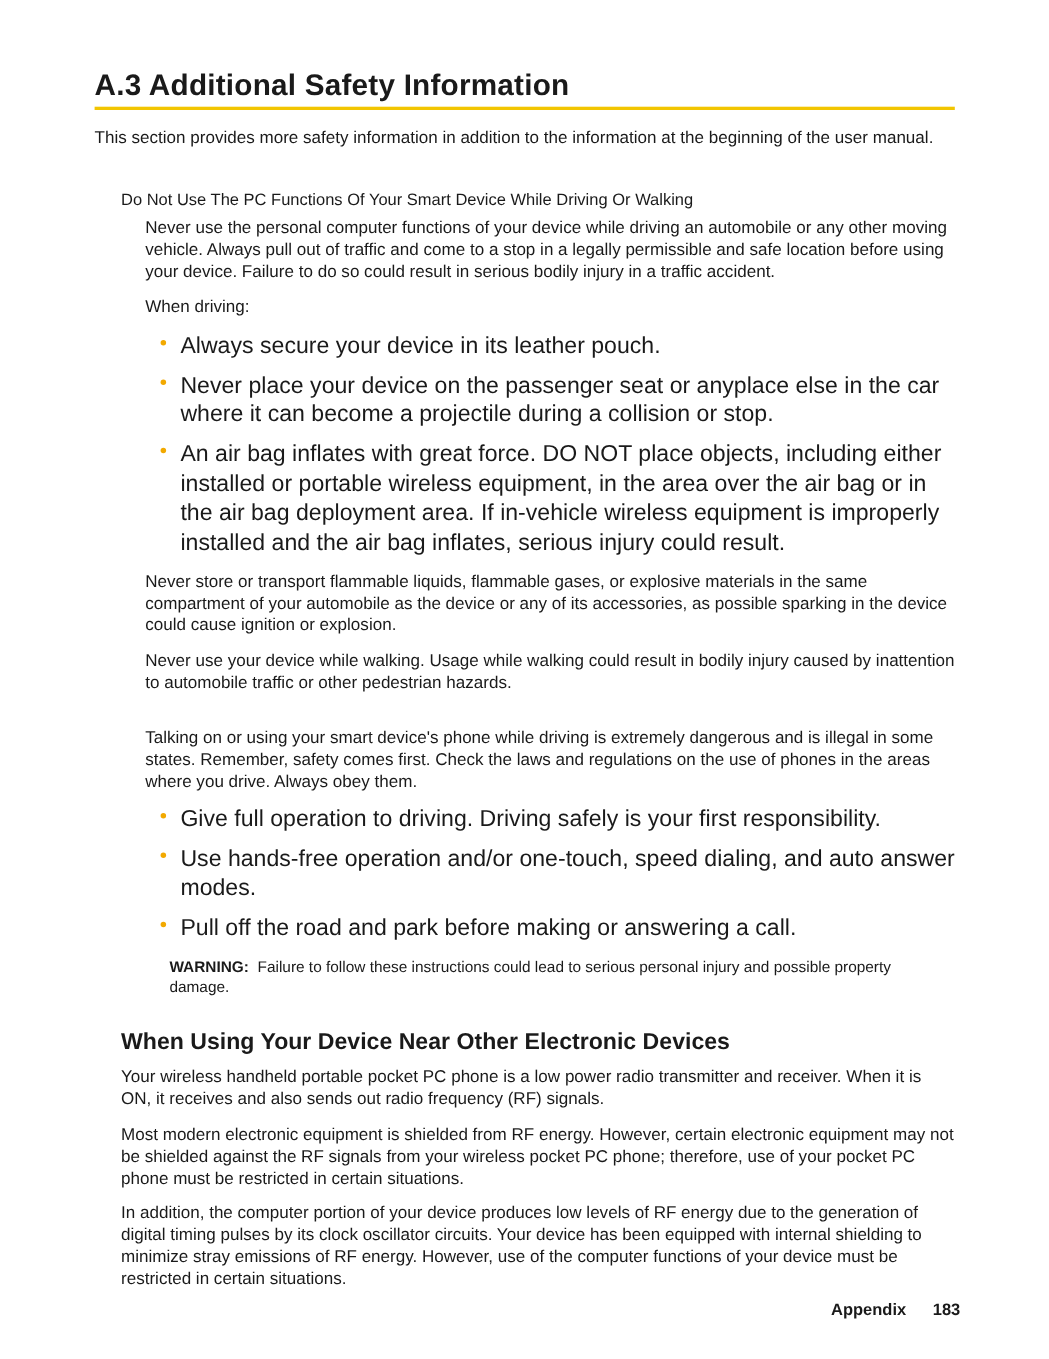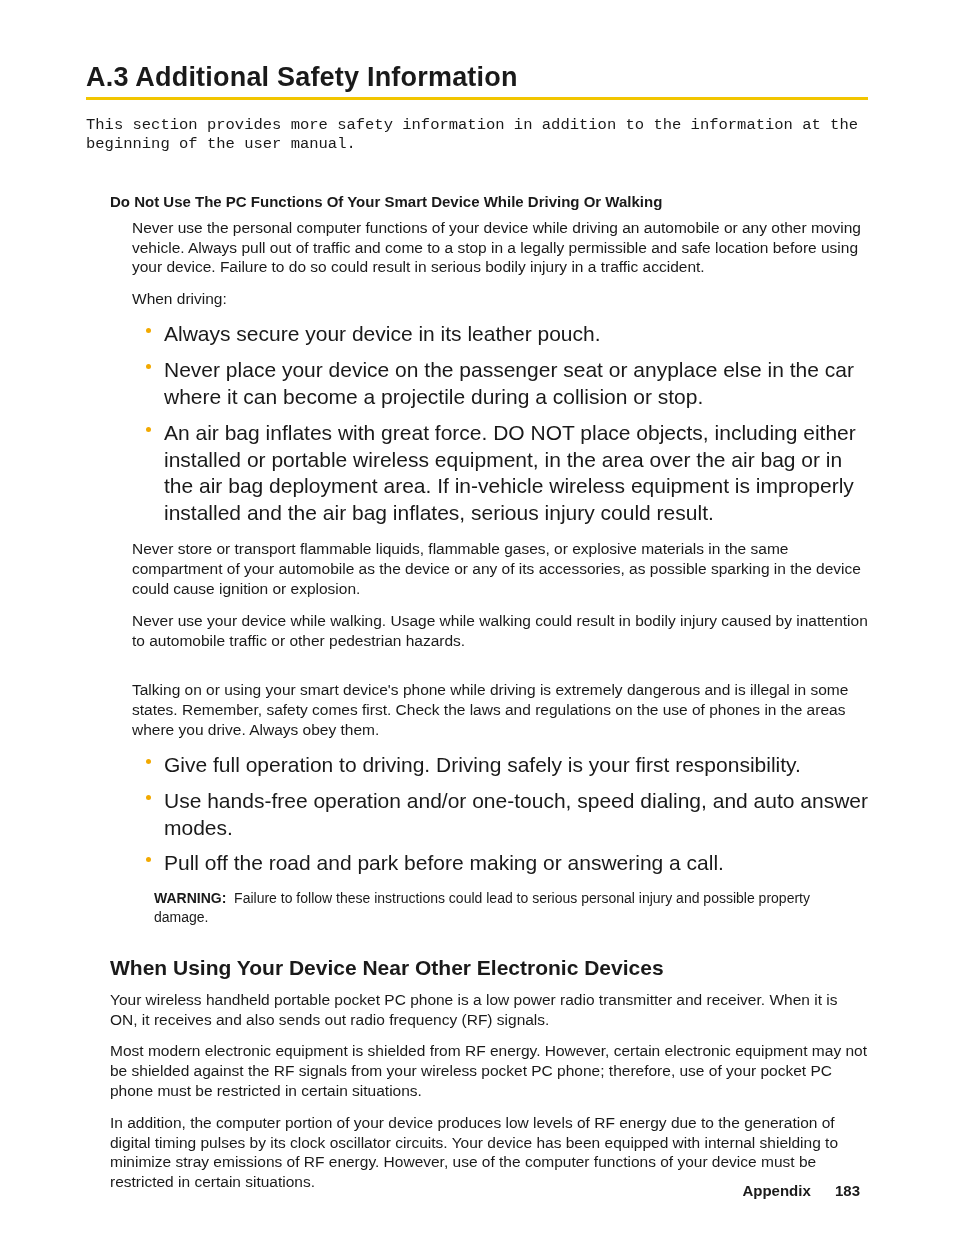--- a/index.html
+++ b/index.html
@@ -28,34 +28,33 @@
   }
   .rule {
     height: 3px;
     background: #f2c500;
     margin: 0 0 16px 0;
   }
   p.intro {
     font-size: 15.5px;
     line-height: 1.25;
     margin: 0 0 38px 0;
-    font-family: Liberation Mono, monospace;
   }
   .subsection {
     margin-left: 24px;
     margin-right: 0;
   }
   h2.sub-title {
     font-size: 21px;
     font-weight: 700;
     margin: 0 0 10px 0;
   }
   h3.topic {
     font-size: 15px;
-    font-weight: 700;
+    font-weight: 400;
     margin: 0 0 8px 0;
   }
   .indent {
     margin-left: 22px;
     margin-right: 0;
   }
   p.body {
     font-size: 15.5px;
     line-height: 1.28;
     margin: 0 0 12px 0;
@@ -87,21 +86,21 @@
     font-size: 14px;
     line-height: 1.3;
     margin: 4px 0 0 22px;
   }
   .warning-row .label { font-weight: 700; }
   .gap-lg { height: 30px; }
   .gap-md { height: 18px; }
   .footer {
     position: absolute;
     bottom: 36px;
-    right: 94px;
+    right: 81px;
     font-size: 15px;
   }
   .footer .af { font-weight: 700; }
   .footer .pn { font-weight: 700; margin-left: 20px; }
   .subsection2 { margin-left: 24px; }
 </style>
 </head>
 <body>
 
 <div class="page">

